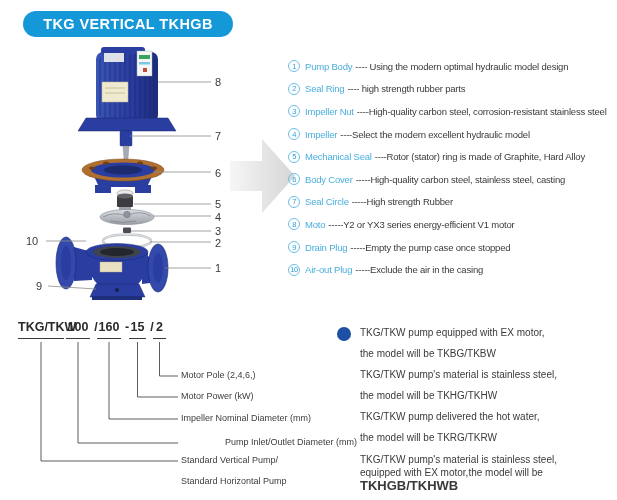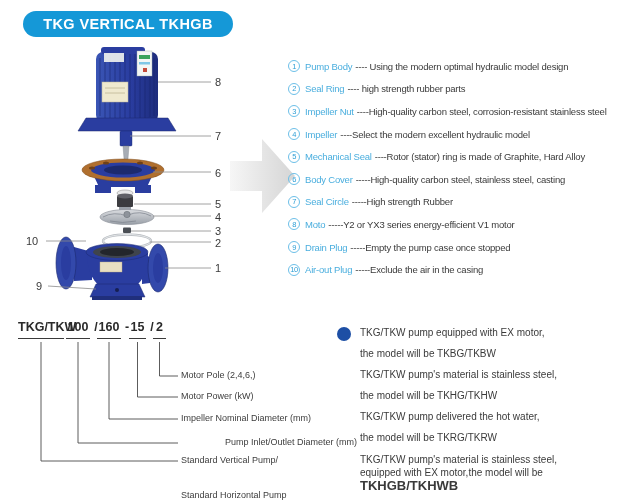--- a/index.html
+++ b/index.html
@@ -252,21 +252,21 @@
       <path d="M78,1 V102 H178"></path>
       <path d="M41,1 V120 H178"></path>
     </g>
   </svg>
 
   <div class="code-label" style="left:181px;top:370px;">Motor Pole (2,4,6,)</div>
   <div class="code-label" style="left:181px;top:391px;">Motor Power (kW)</div>
   <div class="code-label" style="left:181px;top:413px;">Impeller Nominal Diameter (mm)</div>
   <div class="code-label" style="left:181px;top:437px;padding-left:44px;">Pump Inlet/Outlet Diameter (mm)</div>
   <div class="code-label" style="left:181px;top:455px;">Standard Vertical Pump/</div>
-  <div class="code-label" style="left:181px;top:490px;">Standard Horizontal Pump</div>
+  <div class="code-label" style="left:181px;top:476px;">Standard Horizontal Pump</div>
 
   <div class="notes">
     <span class="dot"></span>
     <div class="notes-text">
       <div class="note">
         <div>TKG/TKW pump equipped with EX motor,</div>
         <div>the model will be TKBG/TKBW</div>
       </div>
       <div class="note">
         <div>TKG/TKW pump's material is stainless steel,</div>

